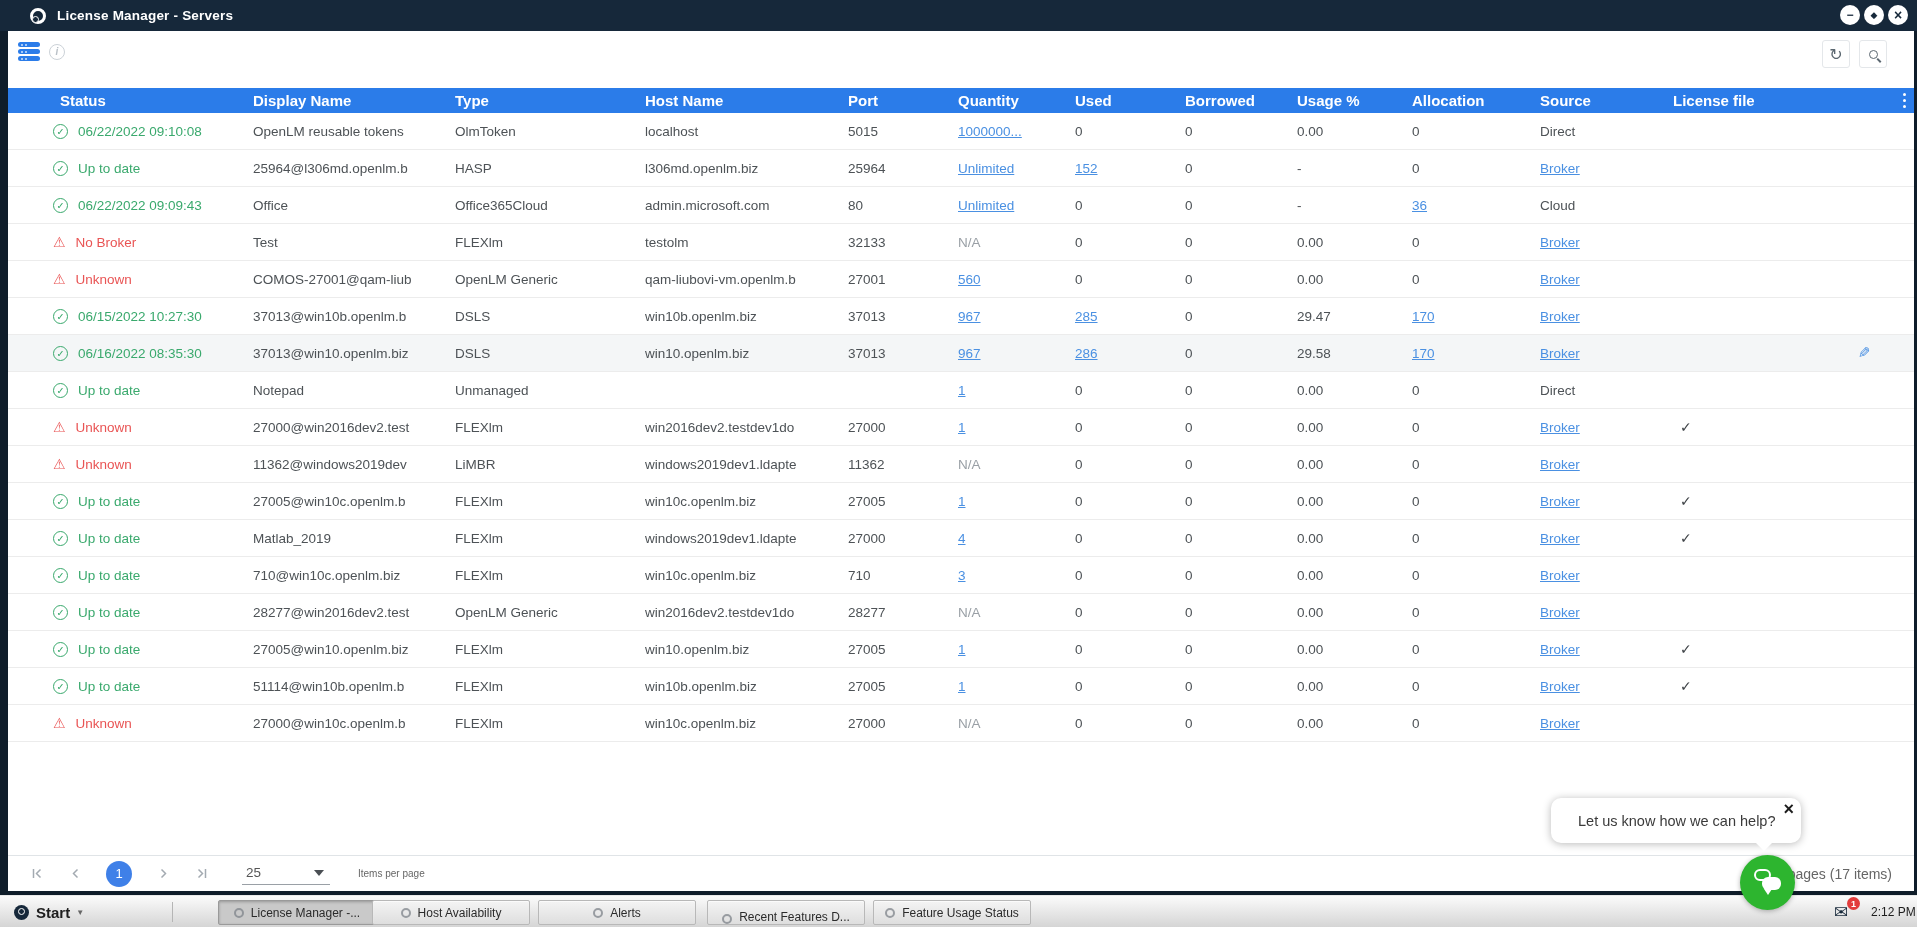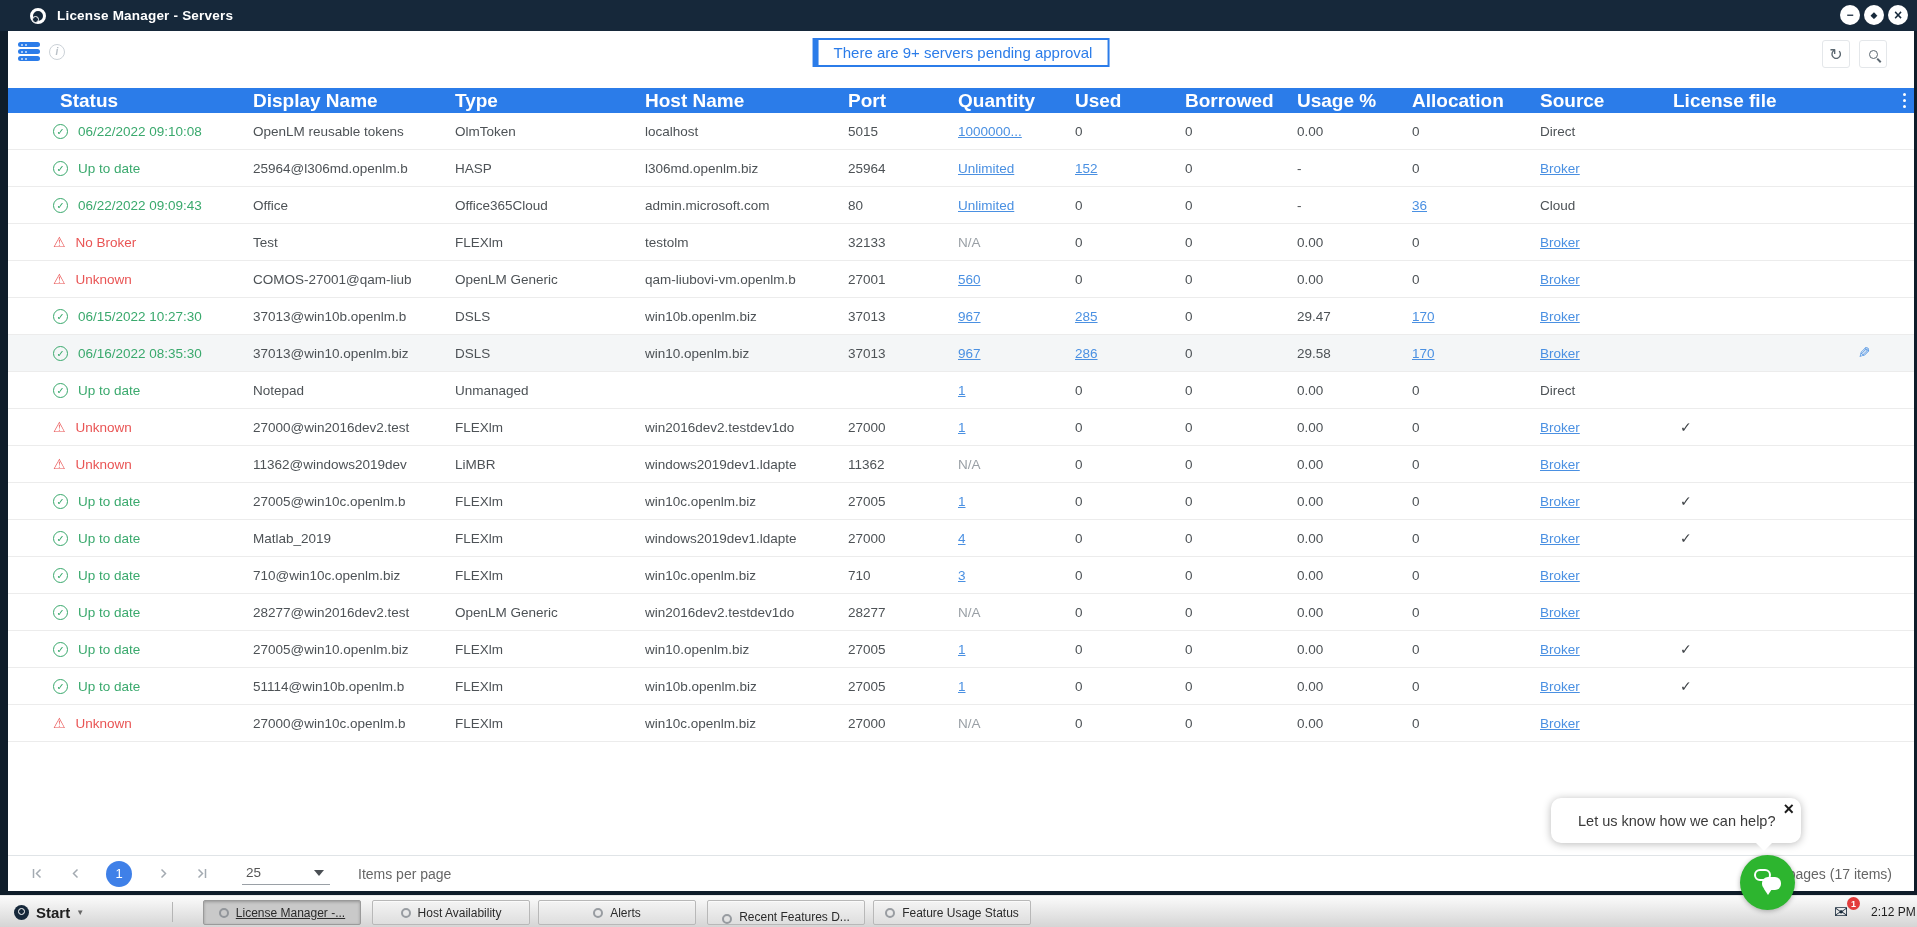--- a/index.html
+++ b/index.html
@@ -31,21 +31,21 @@
             display:flex; align-items:center; padding:0 15px; white-space:nowrap; }
   .tool-btn { position:absolute; top:9px; width:28px; height:28px; border:1px solid #e4e7ea; border-radius:3px; background:#fff;
               display:flex; align-items:center; justify-content:center; color:#5b6770; }
   .refresh-btn { right:64px; font-size:16px; }
   .search-btn { right:27px; }
   .search-glyph { width:9px; height:9px; border:1.8px solid #5b6770; border-radius:50%; position:relative; }
   .search-glyph::after { content:""; position:absolute; width:1.8px; height:5px; background:#5b6770; left:8px; top:7px; transform:rotate(-45deg); }
 
   
   .row-grid { display:grid; grid-template-columns:245px 202px 190px 203px 110px 117px 110px 112px 115px 128px 133px 177px minmax(0,1fr); align-items:center; }
-  .grid-header { position:absolute; left:8px; top:88px; right:3px; height:25px; background:#2b7ce9; color:#fff; font-size:19px; font-weight:600; }
+  .grid-header { position:absolute; left:8px; top:88px; right:3px; height:25px; background:#2b7ce9; color:#fff; font-size:15px; font-weight:600; }
   .grid-header .th { white-space:nowrap; overflow:hidden; }
   .grid-header .th:first-child { padding-left:52px; }
   .kebab { position:absolute; right:7px; top:5px; width:4px; }
   .kebab i { display:block; width:3px; height:3px; background:#fff; border-radius:50%; margin-bottom:3px; }
 
   .grid-body { position:absolute; left:8px; top:113px; right:3px; }
   .tr { height:37px; border-bottom:1px solid #ececec; font-size:13.5px; color:#4d5256; background:#fff; }
   .tr.hl { background:#f4f6f7; }
   .td { white-space:nowrap; overflow:hidden; padding-right:8px; }
   .c-status { padding-left:45px; display:flex; align-items:center; }
@@ -61,21 +61,21 @@
   .edit-pencil { color:#4a90e2; font-size:15px; display:inline-block; transform:scaleX(-1); }
 
   
   .pager { position:absolute; left:8px; right:3px; top:855px; height:36px; background:#fff; border-top:1px solid #e0e4e7;
            display:flex; align-items:center; font-size:13.5px; color:#666; }
   .pg-nav { display:flex; align-items:center; gap:24px; margin-left:22px; }
   .pg-btn { width:14px; height:14px; display:flex; align-items:center; justify-content:center; }
   .pg-page { width:26px; height:26px; border-radius:50%; background:#3f80e8; color:#fff; font-size:13px; display:flex; align-items:center; justify-content:center; }
   .pg-size { margin-left:34px; width:88px; border-bottom:1px solid #9aa0a6; color:#555; padding:2px 2px 4px 4px; position:relative; }
   .pg-size::after { content:""; position:absolute; right:6px; top:7px; border-left:5px solid transparent; border-right:5px solid transparent; border-top:6px solid #4a4f54; }
-  .pg-label { margin-left:28px; color:#666; font-size:14px; }
+  .pg-label { margin-left:28px; color:#666; font-size:10px; }
   .pg-info { position:absolute; right:22px; top:10px; color:#666; font-size:14px; }
 
   
   .chat-tooltip { position:absolute; left:1551px; top:798px; width:250px; height:45px; background:#fff; border-radius:10px;
                   box-shadow:0 1px 8px rgba(0,0,0,.28); z-index:20; display:flex; align-items:center; padding-left:27px;
                   font-size:14.5px; color:#3a3a3a; }
   .chat-tooltip::after { content:""; position:absolute; left:204px; bottom:-8px; border-left:9px solid transparent; border-right:9px solid transparent; border-top:9px solid #fff; }
   .chat-close { position:absolute; right:7px; top:1px; font-size:18px; font-weight:bold; color:#1c1c1c; line-height:20px; cursor:pointer; }
   .chat-button { position:absolute; left:1740px; top:855px; width:55px; height:55px; border-radius:50%; background:#2db52f; z-index:30;
                  box-shadow:0 1px 5px rgba(0,0,0,.3); }
@@ -117,21 +117,20 @@
     </div>
   </div>
 
   <div class="toolbar">
     <div class="srv-icon">
       <div class="srv-bar"></div>
         <div class="srv-bar"></div>
         <div class="srv-bar"></div>
     </div>
     <div class="info-icon">i</div>
-    <div class="banner">There are 9+ servers pending approval</div>
     <div class="tool-btn refresh-btn">↻</div>
     <div class="tool-btn search-btn">
         <span class="search-glyph"></span>
       </div>
   </div>
 
   <div class="grid-header">
     <div class="row-grid" style="height:25px;">
         <div class="th">Status</div>
         <div class="th">Display Name</div>
@@ -507,21 +506,21 @@
   </div>
 
   <div class="taskbar">
     <div class="start">
       <span class="start-logo"></span>
       <span class="start-label">Start</span>
       <span class="start-caret">▼</span>
     </div>
     <div class="tb-divider"></div>
     <div>
-        <div class="task-btn active" style="left: 203px; text-decoration: underline;">
+        <div class="task-btn active" style="left: 218px;">
       <span class="task-ic"></span>
       <span>License Manager -...</span>
     </div>
         <div class="task-btn" style="left: 372px;">
       <span class="task-ic"></span>
       <span>Host Availability</span>
     </div>
         <div class="task-btn" style="left: 538px;">
       <span class="task-ic"></span>
       <span>Alerts</span>

